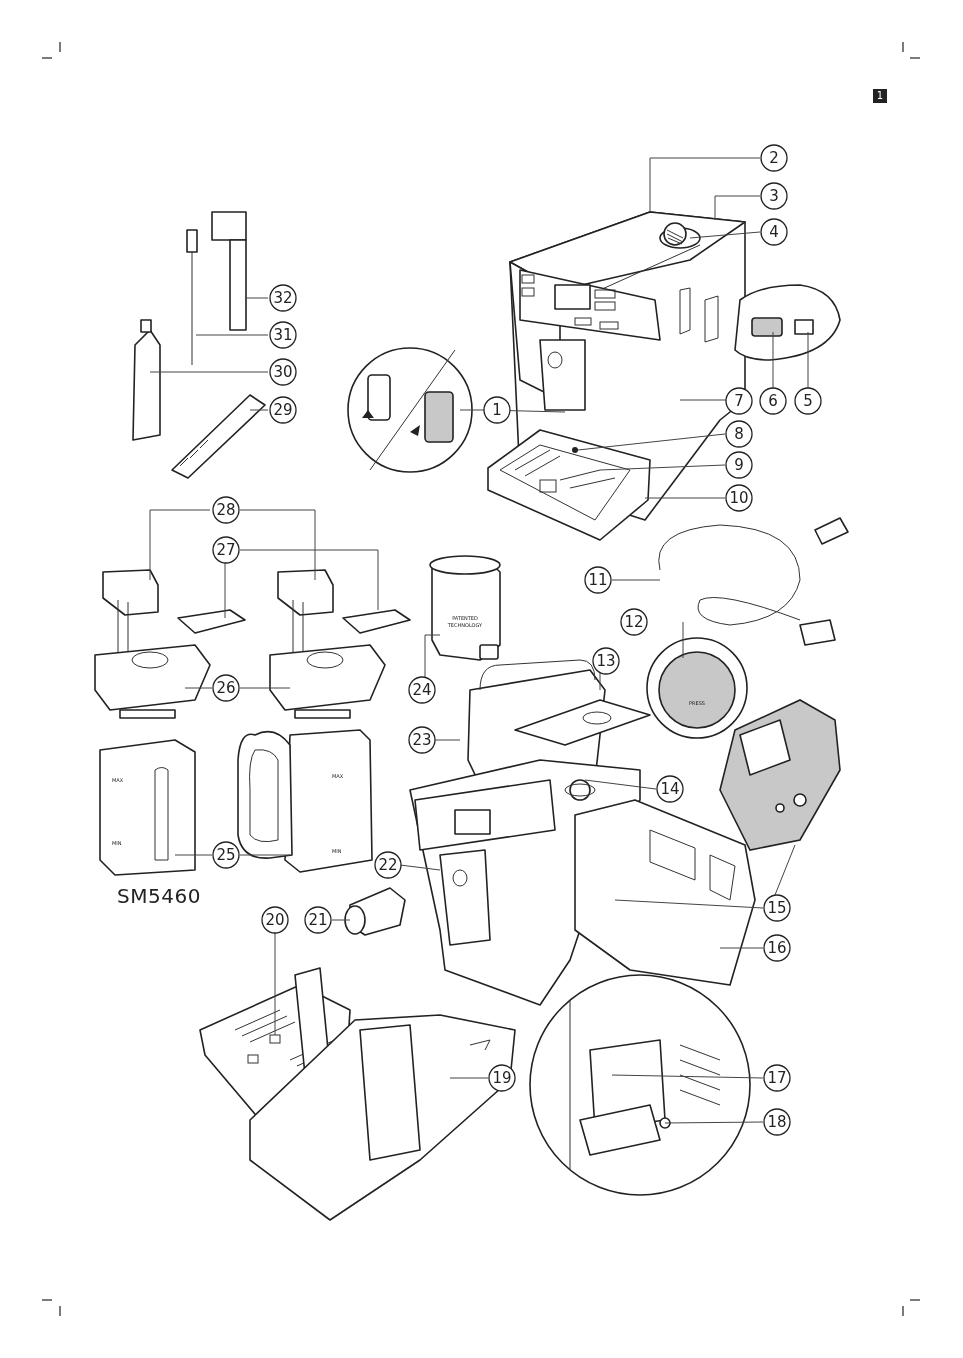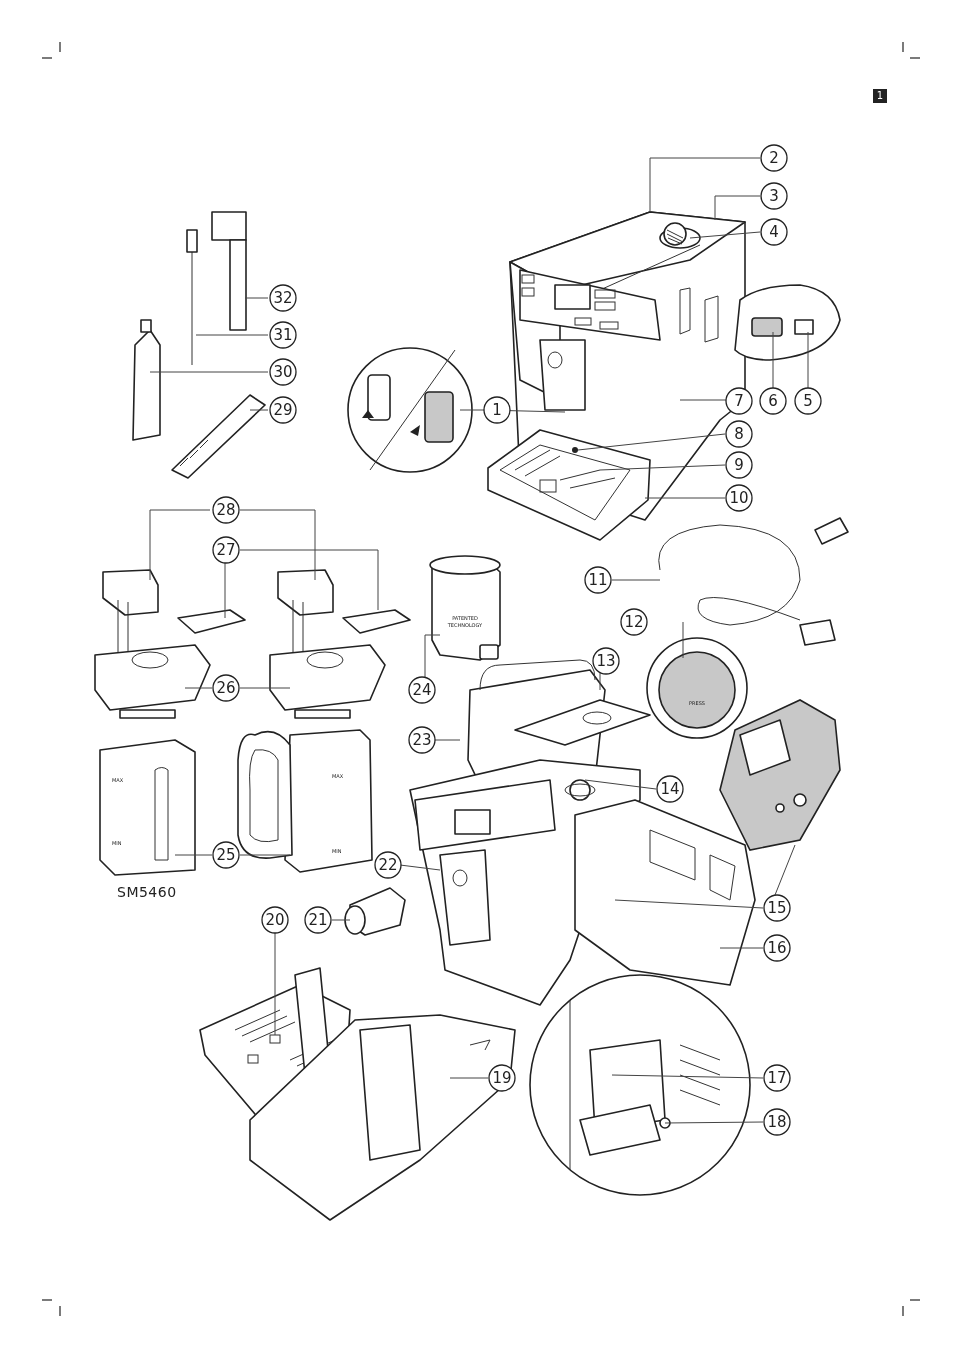--- a/index.html
+++ b/index.html
@@ -7,21 +7,21 @@
   svg{position:absolute;left:0;top:0;}
   .callout circle{fill:#fff;stroke:#222;stroke-width:1.3;}
   .callout text{font-family:"DejaVu Sans",sans-serif;font-size:15px;fill:#222;text-anchor:middle;dominant-baseline:central;}
   .lead{stroke:#444;stroke-width:1;fill:none;}
   .part{fill:#fff;stroke:#222;stroke-width:1.6;stroke-linejoin:round;}
   .part-grey{fill:#c8c8c8;stroke:#222;stroke-width:1.6;}
   .thin{fill:none;stroke:#333;stroke-width:1;}
   .dark{fill:#222;}
   .crop{stroke:#222;stroke-width:1.2;}
   #page-badge{position:absolute;left:873px;top:89px;width:14px;height:14px;background:#222;color:#fff;font-size:10px;line-height:14px;text-align:center;font-family:"DejaVu Sans",sans-serif;}
-  #model-label{position:absolute;left:117px;top:884px;font-size:14px;color:#222;font-family:"DejaVu Sans",sans-serif;letter-spacing:0.5px;}
+  #model-label{position:absolute;left:117px;top:884px;font-size:20px;color:#222;font-family:"DejaVu Sans",sans-serif;letter-spacing:0.5px;}
   .tiny{font-family:"DejaVu Sans",sans-serif;font-size:5px;fill:#222;}
 </style>
 </head>
 <body>
 
 <div id="page-badge">1</div>
 <div id="model-label">SM5460</div>
 
 <svg width="963" height="1358" viewBox="0 0 963 1358">
 

